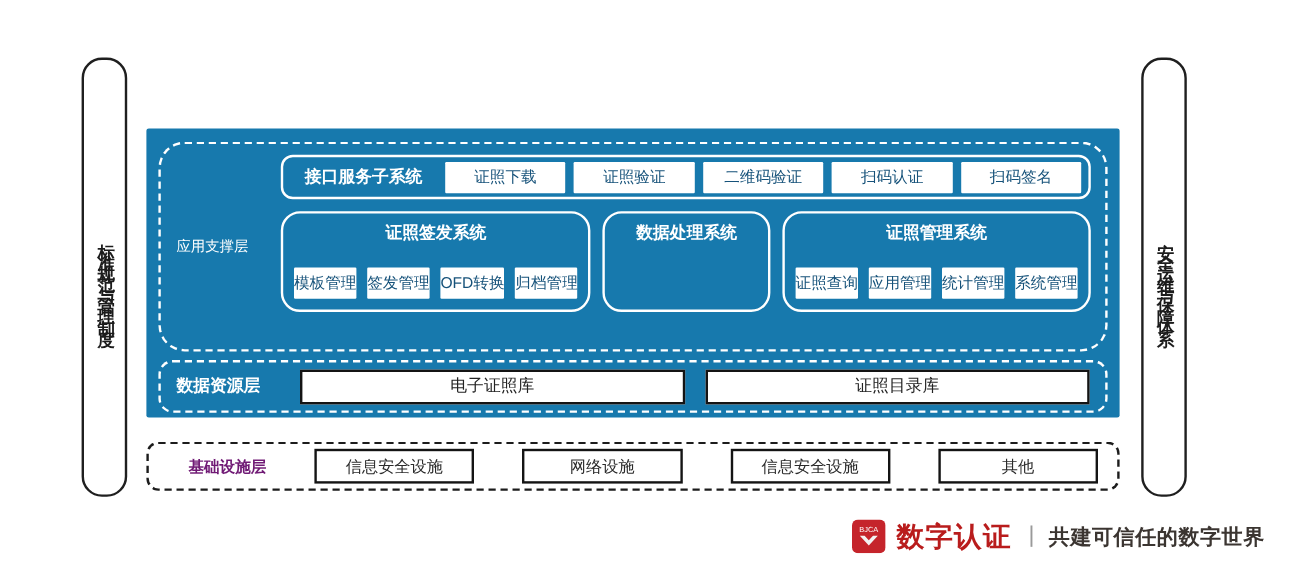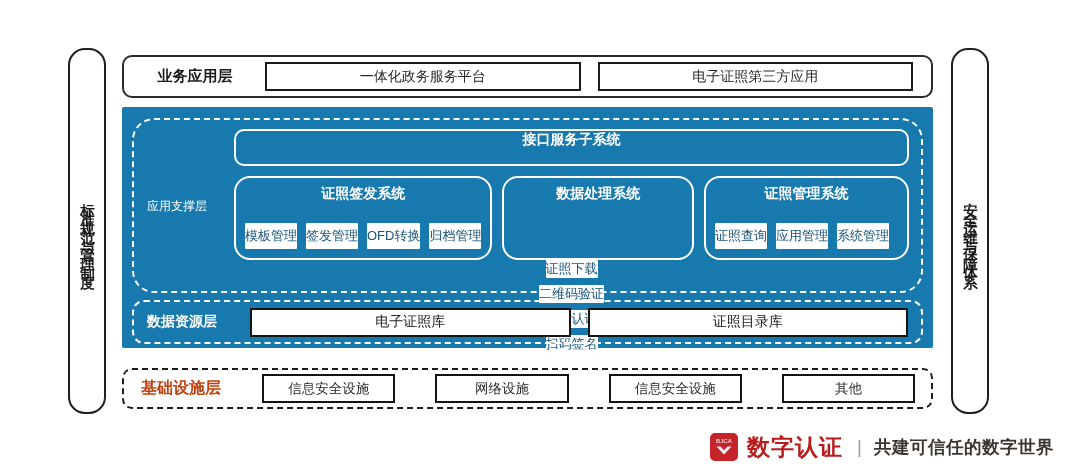--- a/index.html
+++ b/index.html
@@ -32,21 +32,21 @@
                 background:#1779ad; border-radius:2px; }
 
   
   .support-region { position:absolute; left:10px; right:10px; top:11px; height:175px;
                     border:2px dashed #ffffff; border-radius:22px; }
   .support-label { position:absolute; left:13px; top:50%; transform:translateY(-50%);
                    font-size:12px; font-weight:normal; color:#ffffff; }
   .support-content { margin-left:100px; margin-right:12px; padding-top:9px; }
 
   .iface-group { border:2px solid #ffffff; border-radius:10px; height:37px;
-                 display:flex; align-items:center; padding:0 6px; gap:7px;flex-direction:column; }
+                 display:flex; align-items:center; padding:0 6px; gap:7px; }
   .iface-label { flex:0 0 122px; text-align:center; font-size:14px; font-weight:bold; color:#ffffff; }
   .blue-white-box { flex:1; height:26px; background:#ffffff; border-radius:1px;
                     display:flex; align-items:center; justify-content:center;
                     font-size:13px; color:#16527a; white-space:nowrap; }
 
   .groups-row { display:flex; gap:10px; margin-top:10px; }
   .sub-group { flex:1; border:2px solid #ffffff; border-radius:16px; padding:7px 9px 9px; }
   .sub-title { text-align:center; font-size:14px; font-weight:bold; color:#ffffff; margin-bottom:20px; }
   .sub-grid { display:grid; grid-template-columns:1fr 1fr 1fr 1fr; gap:9px; }
   .sub-grid .blue-white-box { flex:none; }
@@ -57,21 +57,21 @@
                  border:2px dashed #ffffff; border-radius:12px;
                  display:flex; align-items:center; padding:0 13px; gap:17px; }
   .data-label { flex:0 0 86px; font-size:14px; font-weight:bold; color:#ffffff; }
   .db-box { flex:1; height:29px; background:#fff; border:2px solid #141414;
             display:flex; align-items:center; justify-content:center;
             font-size:14px; color:#222; }
 
   
   .infra { top:368px; height:41px; border:2px dashed #1c1c1c; border-radius:10px;
            background:#fff; display:flex; align-items:center; padding:0 16px; gap:40px; position:absolute; }
-  .infra-label { flex:0 0 82px; font-size:16px; font-weight:bold; color:#c2410c; text-align:center; }
+  .infra-label { flex:0 0 82px; font-size:13px; font-weight:bold; color:#701a75; text-align:right; }
   .infra-box { flex:1; height:29px; background:#fff; border:2px solid #141414;
                display:flex; align-items:center; justify-content:center;
                font-size:13.5px; color:#2a2a2a; white-space:nowrap; }
 
   
   .footer { position:absolute; top:431px; right:26px; height:32px;
             display:flex; align-items:center; }
   .logo { width:28px; height:28px; margin-right:9px; }
   .brand { font-size:23px; font-weight:bold; color:#b91c1c; letter-spacing:1px; }
   .brand-divider { font-size:19px; color:#9a9a9a; margin:0 12px 0 14px; font-weight:normal; }
@@ -83,35 +83,31 @@
 <div class="canvas">
 
   <div class="pillar pillar-left">
     <span>标准规范与管理制度</span>
   </div>
 
   <div class="pillar pillar-right">
     <span>安全运维与保障体系</span>
   </div>
 
-  <div class="main biz">
-    <div class="layer-label-dark">业务应用层</div>
-    <div class="white-box-dark">一体化政务服务平台</div>
-    <div class="white-box-dark">电子证照第三方应用</div>
-  </div>
 
   <div class="main blue-block">
 
     <div class="support-region">
       <div class="support-label">应用支撑层</div>
       <div class="support-content">
 
         <div class="iface-group">
           <div class="iface-label">接口服务子系统</div>
           <div class="blue-white-box">证照下载</div>
+          <div class="blue-white-box">证照验证</div>
           <div class="blue-white-box">二维码验证</div>
           <div class="blue-white-box">扫码认证</div>
           <div class="blue-white-box">扫码签名</div>
         </div>
 
         <div class="groups-row">
 
           <div class="sub-group">
             <div class="sub-title">证照签发系统</div>
             <div class="sub-grid">
@@ -124,20 +120,21 @@
 
           <div class="sub-group">
             <div class="sub-title">数据处理系统</div>
           </div>
 
           <div class="sub-group">
             <div class="sub-title">证照管理系统</div>
             <div class="sub-grid">
               <div class="blue-white-box">证照查询</div>
               <div class="blue-white-box">应用管理</div>
+              <div class="blue-white-box">统计管理</div>
               <div class="blue-white-box">系统管理</div>
             </div>
           </div>
 
         </div>
       </div>
     </div>
 
     <div class="data-region">
       <div class="data-label">数据资源层</div>

